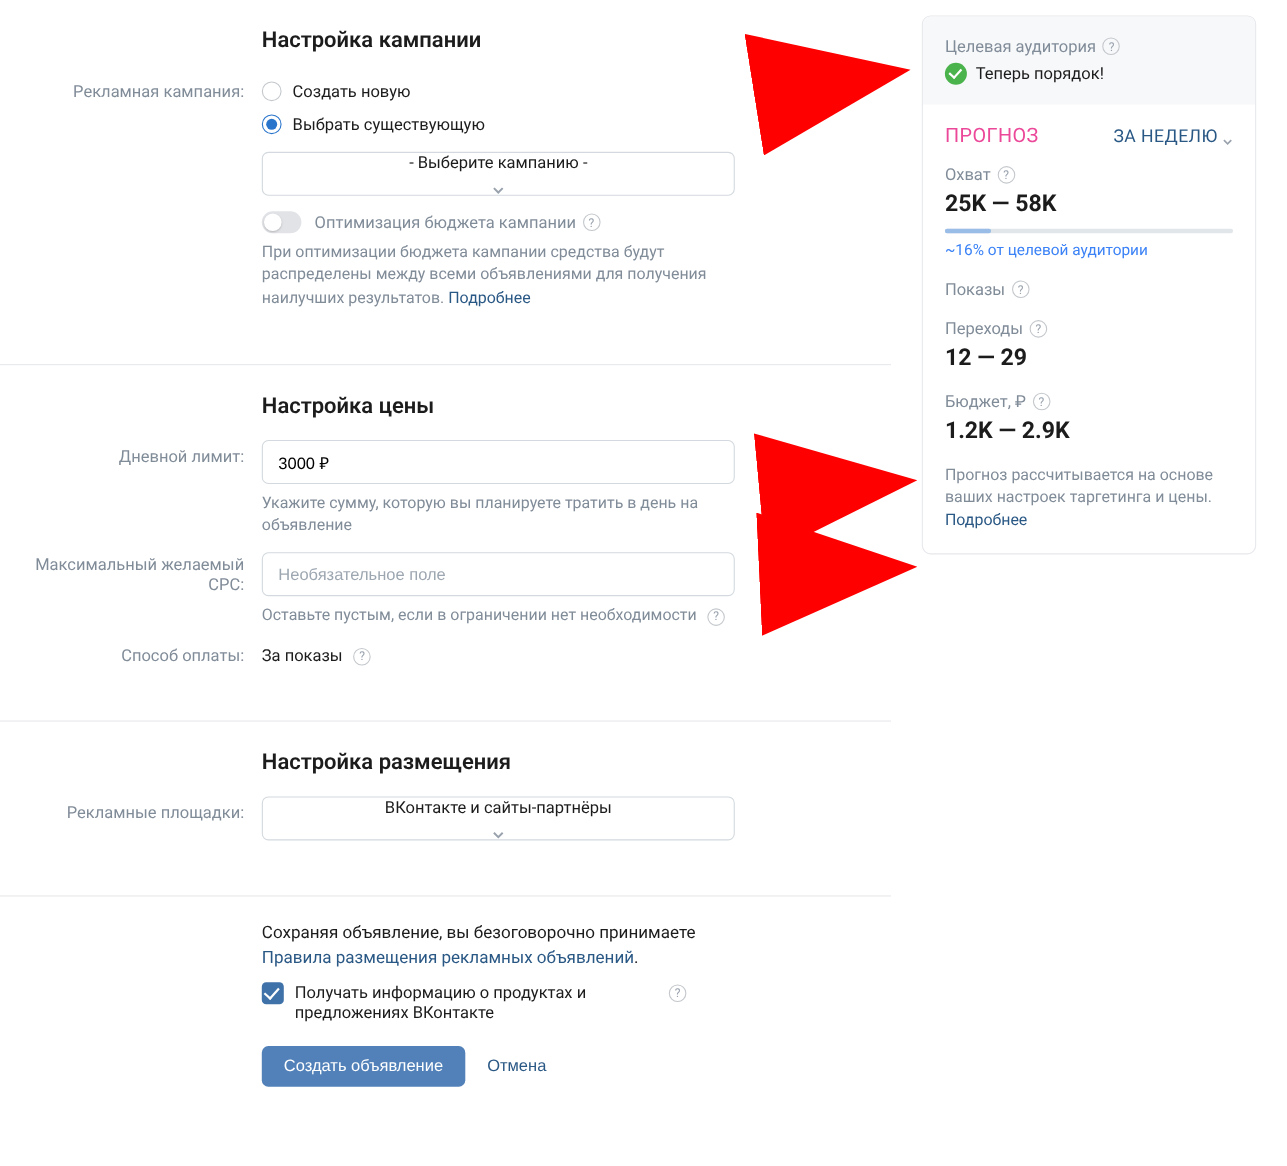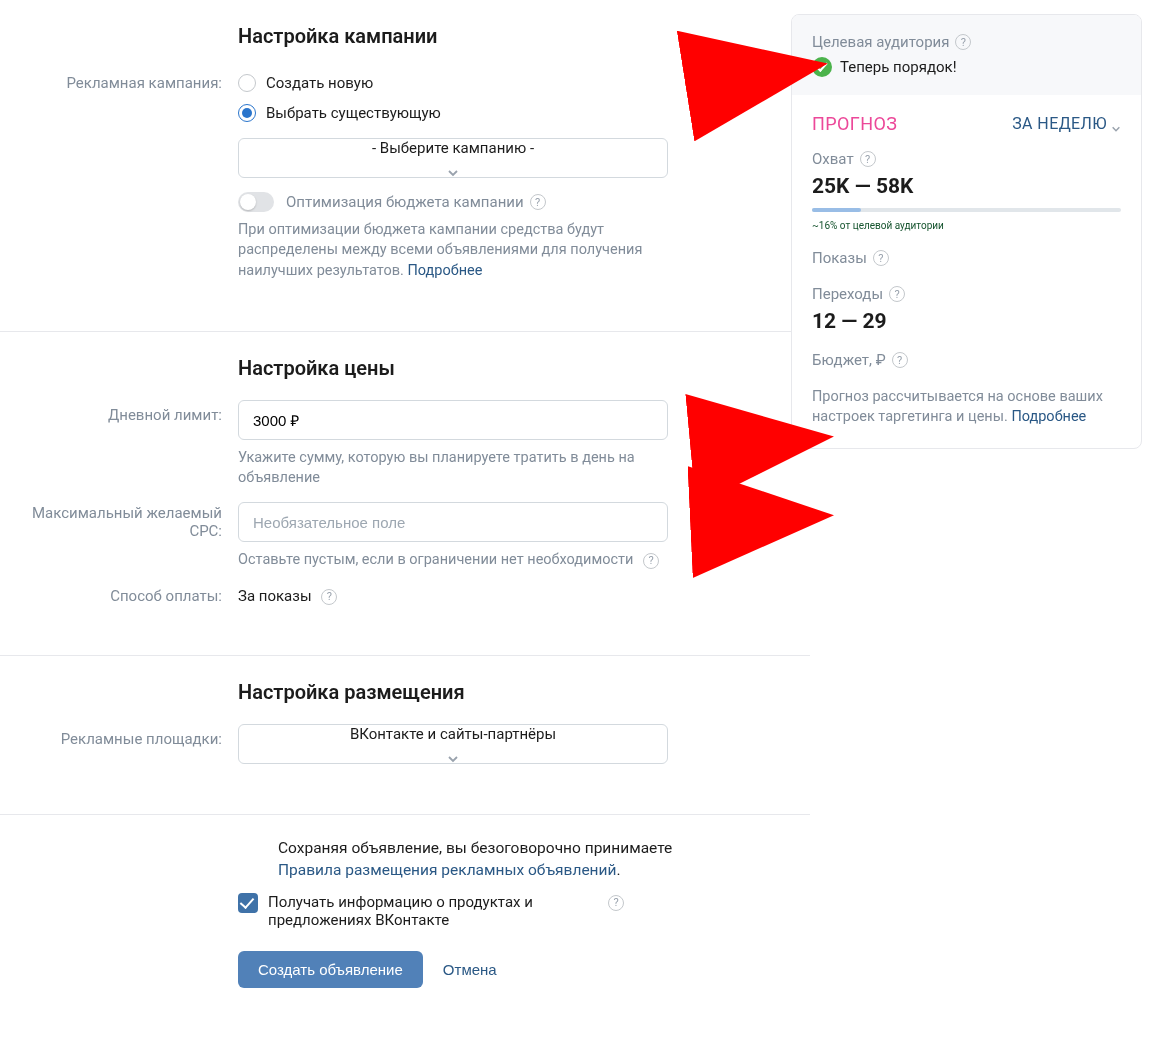--- a/index.html
+++ b/index.html
@@ -140,21 +140,21 @@
     color: #99a2ad;
     border-radius: 50%;
     align-items: center;
     justify-content: center;
     font-size: 11px;
     margin-left: 6px;
     vertical-align: middle;
     flex-shrink: 0;
   }
   .pay-val { padding-top: 6px; color: #1c1c1c; }
-  .terms-text { font-size: 15.5px; margin-bottom: 4px; max-width: 480px; margin-left: 40px; }
+  .terms-text { font-size: 15.5px; margin-bottom: 4px; max-width: 480px; }
   .checkbox-row { display: flex; align-items: flex-start; margin: 14px 0 22px 0; }
   .checkbox {
     width: 20px; height: 20px;
     background: #3f72a8;
     border-radius: 4px;
     margin-right: 10px;
     flex-shrink: 0;
     position: relative;
   }
   .checkbox::after {
@@ -183,21 +183,21 @@
     border: none;
     font-size: 15px;
     cursor: pointer;
   }
 
   
   .sidebar {
     position: absolute;
     top: 14px;
     right: 28px;
-    width: 351px;
+    width: 304px;
     border: 1px solid #e7e8ec;
     border-radius: 8px;
     background: #fff;
     overflow: hidden;
   }
   .sb-top {
     background: #f7f8fa;
     padding: 18px 20px;
   }
   .sb-label {
@@ -237,21 +237,21 @@
   }
   .sb-head { color: #ec4899; font-size: 18px; letter-spacing: 0.4px; }
   .sb-link { color: #2a5885; font-size: 16px; letter-spacing: 0.4px; display: flex; align-items: center; cursor: pointer; }
   .sb-metric { margin-bottom: 18px; }
   .sb-val { font-size: 21px; font-weight: 700; }
   .bar {
     width: 100%; height: 4px; background: #e1e6ea; border-radius: 2px;
     margin-top: 10px; position: relative;
   }
   .bar-fill { height: 100%; background: #99bde6; border-radius: 2px; width: 16%; }
-  .sb-sub { color: #14532d; font-size: 10px; margin-top: 8px; }
+  .sb-sub { color: #3b82f6; font-size: 14px; margin-top: 8px; }
   .sb-note { color: #818c99; font-size: 14.5px; line-height: 1.4; margin-top: 6px; }
 
   
   .arrows { position: absolute; top: 0; left: 0; pointer-events: none; }
 </style>
 </head>
 <body>
 
 <div class="main">
 
@@ -409,20 +409,21 @@
         <span class="help-ic">?</span>
       </div>
       <div class="sb-val">12 — 29</div>
     </div>
 
     <div class="sb-metric">
       <div class="sb-label">
         <span>Бюджет, ₽</span>
         <span class="help-ic">?</span>
       </div>
+      <div class="sb-val">1.2K — 2.9K</div>
     </div>
 
     <div class="sb-note">
       <span>Прогноз рассчитывается на основе ваших настроек таргетинга и цены.</span>
       <a class="link">Подробнее</a>
     </div>
   </div>
 </aside>
 
 <svg class="arrows" width="1170" height="1060">

